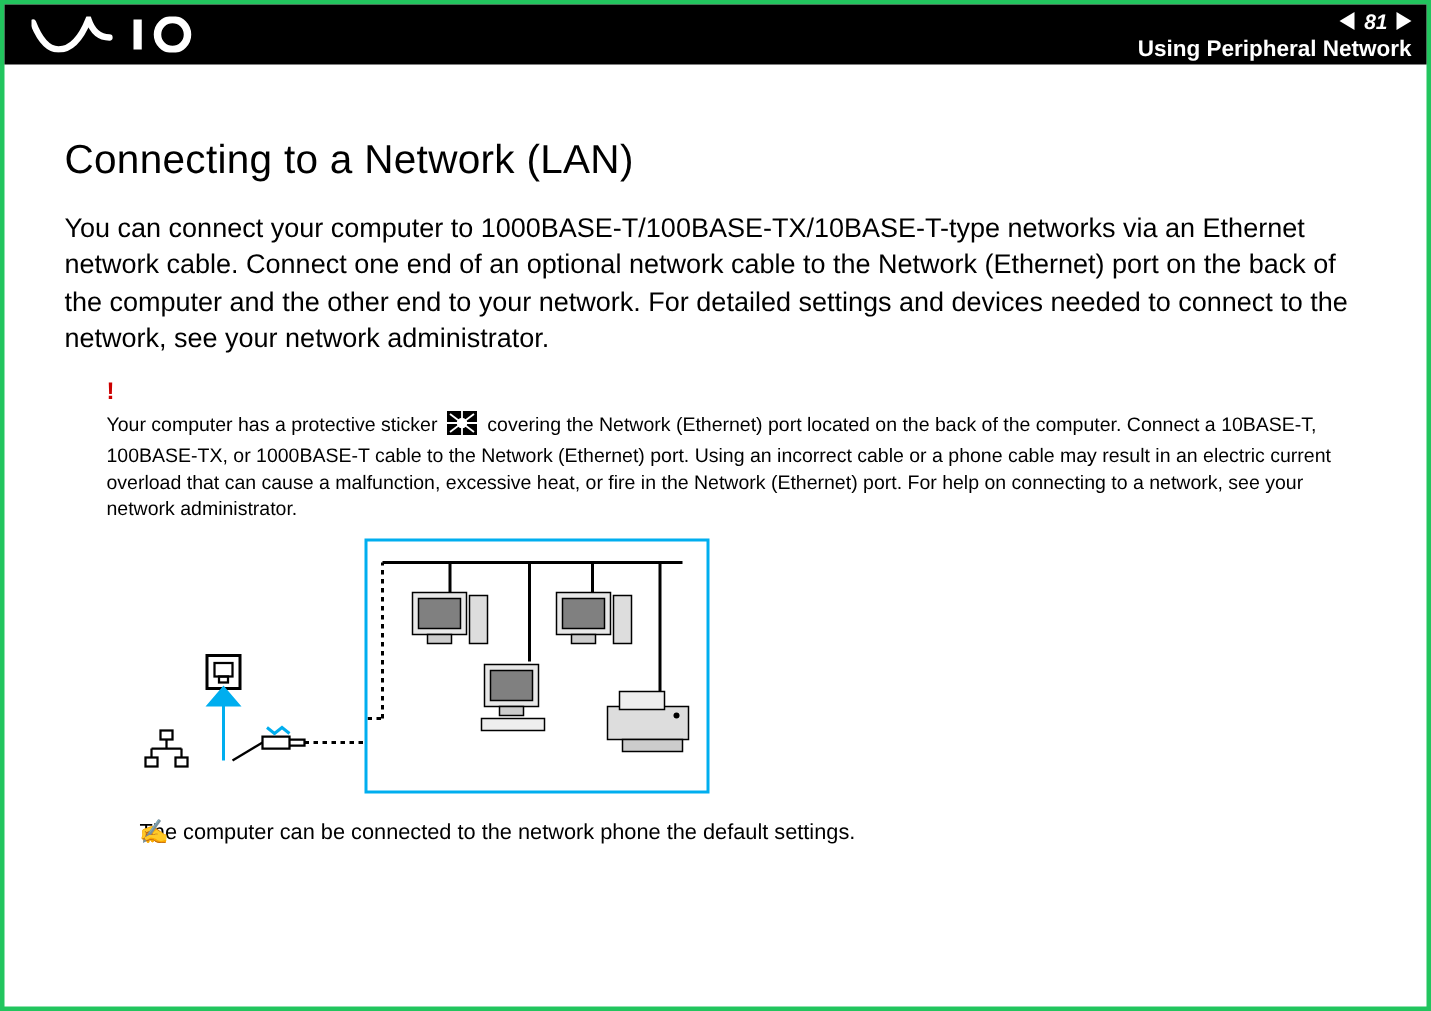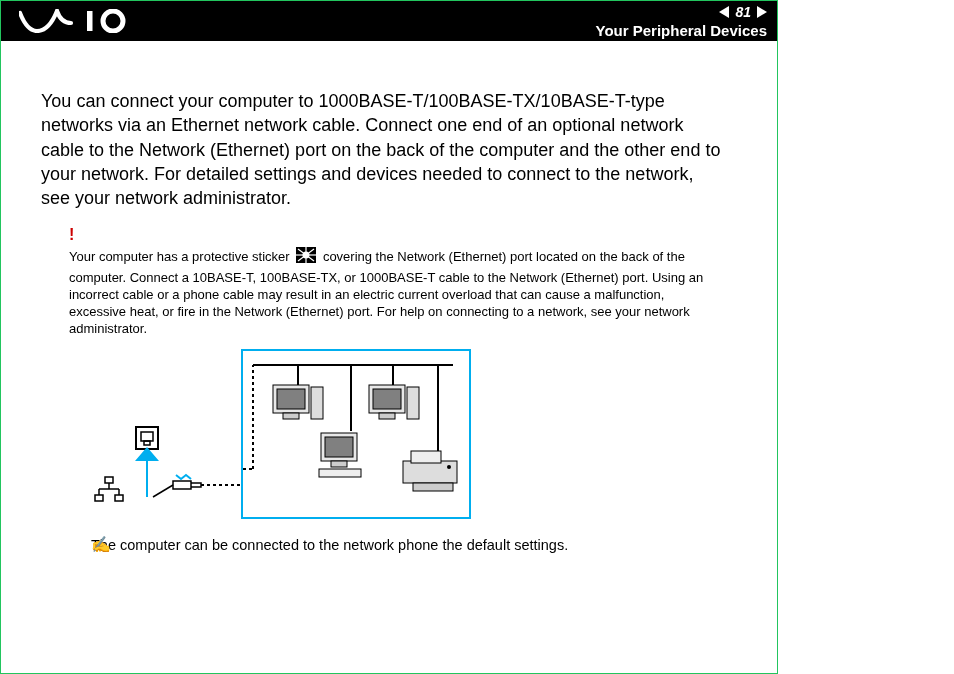--- a/index.html
+++ b/index.html
@@ -1,17 +1,17 @@
 <!DOCTYPE html>
 <html><head>
 <meta charset="utf-8">
 <style>
   * { box-sizing: border-box; margin: 0; padding: 0; }
   html, body { width: 954px; height: 674px; font-family: Arial, Helvetica, sans-serif; background: #fff; }
-  .page { width: 778px; height: 674px; position: relative; border: 1px solid #22c55e; }
+  .page { width: 954px; height: 674px; position: relative; border: 3px solid #22c55e; }
   .header {
     width: 100%; height: 40px; background: #000;
     display: flex; justify-content: space-between; align-items: center;
     padding: 0 10px 0 18px; color: #fff;
   }
   .logo svg { display: block; }
   .hdr-right { display: flex; align-items: center; gap: 8px; font-size: 14px; }
   .pager { display: flex; align-items: center; gap: 6px; font-style: italic; font-weight: bold; }
   .tri { width: 0; height: 0; }
   .tri-left { border-top: 6px solid transparent; border-bottom: 6px solid transparent; border-right: 10px solid #fff; }
@@ -44,26 +44,27 @@
         <circle cx="94" cy="12" r="10" stroke="#fff" stroke-width="5" fill="none"></circle>
       </svg>
     </div>
     <div class="hdr-right">
       <div style="display:flex;flex-direction:column;align-items:flex-end;gap:2px;">
         <div class="pager">
           <span class="tri tri-left"></span>
           <span>81</span>
           <span class="tri tri-right"></span>
         </div>
-        <div class="section-label">Your Peripheral Devices</div>
+        <div class="section-label">Using Peripheral Network</div>
       </div>
     </div>
   </div>
 
   <div class="content">
+    <h1>Connecting to a Network (LAN)</h1>
     <p class="intro">You can connect your computer to 1000BASE-T/100BASE-TX/10BASE-T-type networks via an Ethernet network cable. Connect one end of an optional network cable to the Network (Ethernet) port on the back of the computer and the other end to your network. For detailed settings and devices needed to connect to the network, see your network administrator.</p>
 
     <div class="warn-block">
       <span class="warn-mark">!</span>
       <p class="warn-text">
         <span>Your computer has a protective sticker </span>
         <span class="inline-icon">
           <svg width="22" height="18" viewBox="0 0 22 18">
             <rect x="1" y="1" width="20" height="16" fill="#000"></rect>
             <line x1="3" y1="3" x2="19" y2="15" stroke="#fff" stroke-width="1.2"></line>

